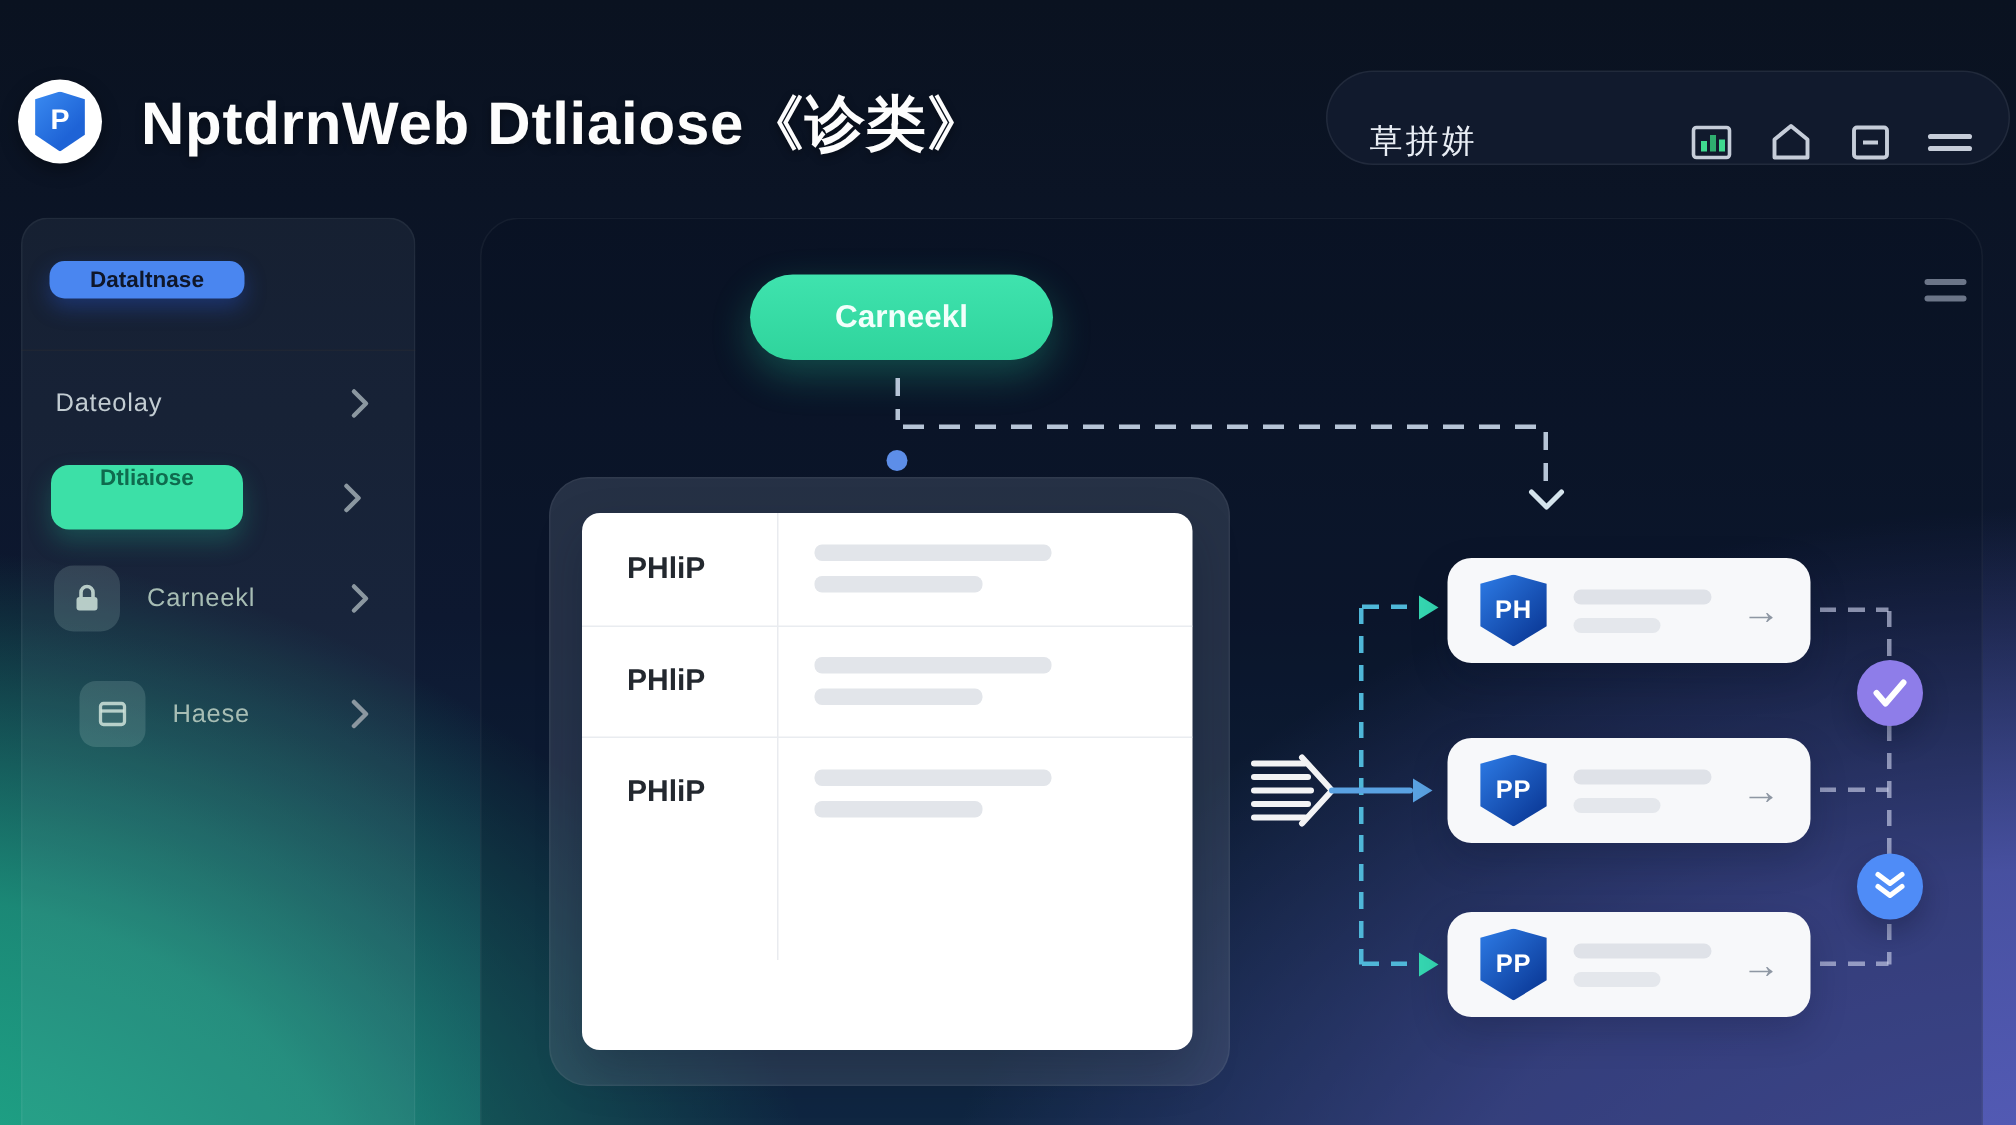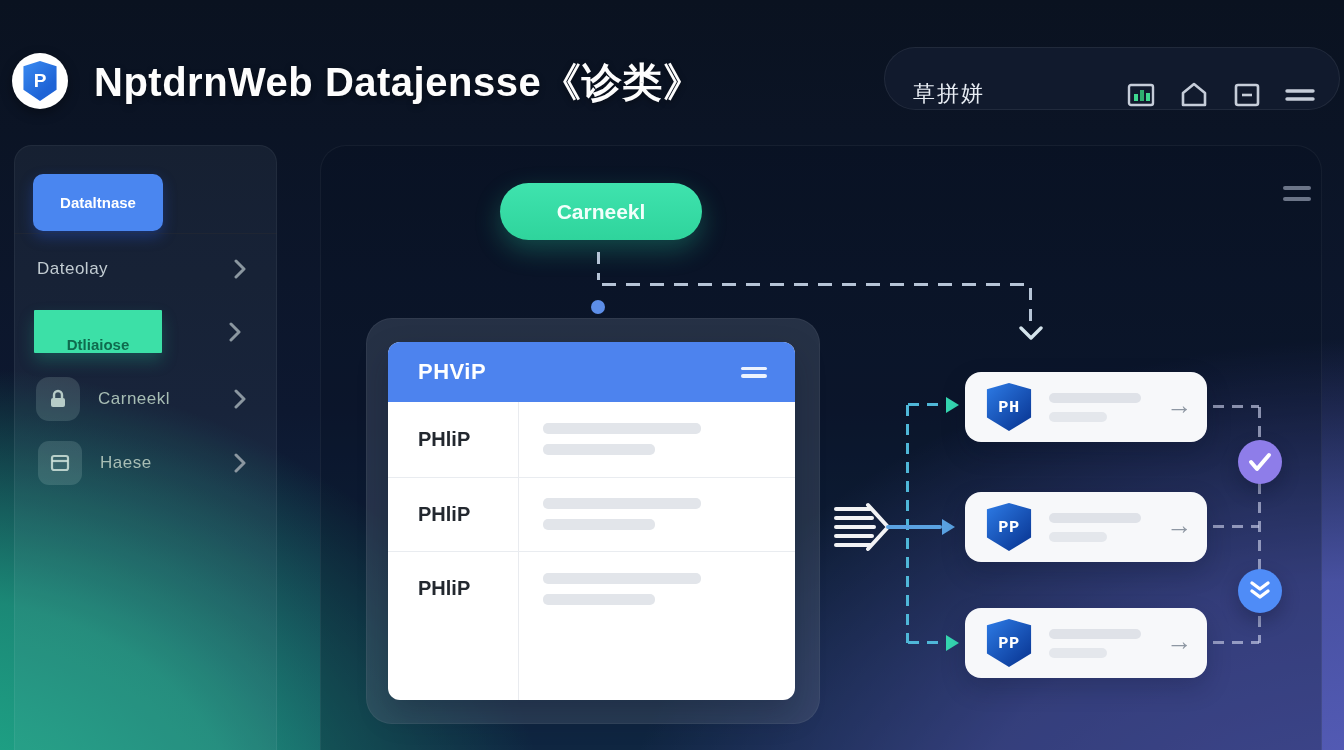--- a/index.html
+++ b/index.html
@@ -36,31 +36,31 @@
   .sidebar-panel { left:14px; top:145px; width:263px; height:605px;
     background:rgba(170,205,215,.07); border:1px solid rgba(255,255,255,.05); border-bottom:none;
     border-radius:18px 18px 0 0; }
   .main-panel { left:320px; top:145px; width:1002px; height:605px;
     background:rgba(8,16,34,.30); border:1px solid rgba(255,255,255,.05); border-bottom:none;
     border-radius:26px 26px 0 0; }
   .panel-menu { left:1283px; top:186px; width:28px; }
   .panel-menu .bar { height:4px; background:rgba(205,215,235,.5); border-radius:2px; margin-bottom:7px; }
 
   
-  .db-button { left:33px; top:174px; width:130px; height:57px; background:#4a86f0; border-radius:10px;
-    display:flex; align-items:center; justify-content:center; font-size:15px; font-weight:bold; color:#ffffff;
+  .db-button { left:33px; top:174px; width:130px; height:25px; background:#4a86f0; border-radius:10px;
+    display:flex; align-items:center; justify-content:center; font-size:15px; font-weight:bold; color:#0f172a;
     box-shadow:0 6px 14px rgba(40,90,220,.35); }
   .side-divider { left:14px; top:233px; width:263px; height:1px; background:rgba(0,0,0,.25);
     border-bottom:1px solid rgba(255,255,255,.06); }
   .side-row { left:14px; width:263px; height:44px; display:flex; align-items:center; }
   .side-label { font-size:17px; color:#c2ccd2; letter-spacing:.5px; }
   .side-label.dim { color:#a7bdb4; }
   .chev { margin-left:auto; margin-right:30px; }
-  .green-side-btn { left:34px; top:310px; width:128px; height:43px; background:#3ce0a7; border-radius:1px;
-    display:flex; align-items:flex-end; justify-content:center; font-size:15px; font-weight:bold; color:#0f6b4e;
+  .green-side-btn { left:34px; top:310px; width:128px; height:43px; background:#3ce0a7; border-radius:12px;
+    display:flex; align-items:flex-start; justify-content:center; font-size:15px; font-weight:bold; color:#0f6b4e;
     box-shadow:0 8px 16px rgba(30,200,150,.25); }
   .side-icon { width:44px; height:44px; border-radius:13px; background:rgba(200,230,225,.16);
     display:flex; align-items:center; justify-content:center; margin-right:18px; }
 
   
   .start-btn { left:500px; top:183px; width:202px; height:57px; border-radius:28.5px;
     background:linear-gradient(180deg,#3fe3ae,#2fd49c);
     display:flex; align-items:center; justify-content:center; font-size:21px; font-weight:bold; color:#f2fffb;
     box-shadow:0 10px 26px rgba(40,220,165,.28); }
 
@@ -94,21 +94,21 @@
   .t-row + .t-row { border-top:1px solid #e9ecf0; }
   .t-row.striped { background:#edf0f5; }
   .t-label { width:130px; padding-left:30px; font-size:20px; font-weight:bold; color:#23282f; }
   .t-bars { display:flex; flex-direction:column; gap:10px; margin-left:25px; }
   .bar-long { width:158px; height:11px; border-radius:5px; background:#e2e5ea; }
   .bar-short { width:112px; height:11px; border-radius:5px; background:#e2e5ea; }
   .striped .bar-long, .striped .bar-short { background:#dde0e8; }
 
   
   .flow-card { left:965px; width:242px; height:70px; background:#f7f8fa; border-radius:16px;
-    display:flex; align-items:center; padding:0 20px; box-shadow:0 10px 24px rgba(8,18,40,.22);font-family:Liberation Mono, monospace; }
+    display:flex; align-items:center; padding:0 20px; box-shadow:0 10px 24px rgba(8,18,40,.22); }
   .card-logo { width:48px; height:48px; background:linear-gradient(135deg,#2e7de8 0%,#0e3f9e 80%);
     clip-path:polygon(50% 0,96% 13%,96% 72%,50% 100%,4% 72%,4% 13%);
     display:flex; align-items:center; justify-content:center; color:#fff; font-weight:bold; font-size:17px;
     letter-spacing:.5px; flex:none; }
   .card-bars { display:flex; flex-direction:column; gap:9px; margin-left:16px; }
   .cbar1 { width:92px; height:10px; border-radius:5px; background:#dfe2e8; }
   .cbar2 { width:58px; height:10px; border-radius:5px; background:#e4e7ec; }
   .card-arrow { margin-left:auto; font-size:26px; color:#8e97a3; line-height:1; }
 
   .badge { width:44px; height:44px; border-radius:50%; display:flex; align-items:center; justify-content:center;
@@ -117,21 +117,21 @@
   .badge.blue { background:#4f8cf7; }
 </style>
 </head>
 <body>
 
 <div class="abs logo-circle">
   <div class="logo-shield">
     <span>P</span>
   </div>
 </div>
-<div class="abs app-title">NptdrnWeb Datajensse《诊类》</div>
+<div class="abs app-title">NptdrnWeb Dtliaiose《诊类》</div>
 
 <div class="abs search-pill">
   <span class="search-text">草拼姘</span>
   <span class="pill-icons">
     <svg width="28" height="26" viewBox="0 0 28 26">
       <rect x="2" y="3" width="24" height="20" rx="2" fill="none" stroke="#c6cdd9" stroke-width="2.4"></rect>
       <rect x="7" y="12" width="4" height="7" fill="#3fd98f"></rect>
       <rect x="13" y="8" width="4" height="11" fill="#2fae6f"></rect>
       <rect x="19" y="11" width="4" height="8" fill="#3fd98f"></rect>
     </svg>
@@ -181,21 +181,21 @@
       <rect x="3" y="9" width="14" height="9" rx="2" fill="#cfe3db" opacity=".85"></rect>
       <path d="M6 9 V6 a4 4 0 0 1 8 0 V9" fill="none" stroke="#cfe3db" stroke-width="2.4" opacity=".85"></path>
     </svg>
   </span>
   <span class="side-label dim">Carneekl</span>
   <svg class="chev" width="14" height="20" viewBox="0 0 14 20">
     <path d="M3 2 L11 10 L3 18" fill="none" stroke="#8b97a0" stroke-width="3" stroke-linecap="round" stroke-linejoin="round"></path>
   </svg>
 </div>
 
-<div class="abs side-row" style="top:441px;">
+<div class="abs side-row" style="top:454px;padding-left:15px;">
   <span class="side-icon" style="margin-left:24px; border-radius:11px;">
     <svg width="20" height="18" viewBox="0 0 20 18">
       <rect x="2" y="2" width="16" height="14" rx="2" fill="none" stroke="#cfe3db" stroke-width="2.2" opacity=".85"></rect>
       <line x1="2" y1="7" x2="18" y2="7" stroke="#cfe3db" stroke-width="2.2" opacity=".85"></line>
     </svg>
   </span>
   <span class="side-label dim">Haese</span>
   <svg class="chev" width="14" height="20" viewBox="0 0 14 20">
     <path d="M3 2 L11 10 L3 18" fill="none" stroke="#8b97a0" stroke-width="3" stroke-linecap="round" stroke-linejoin="round"></path>
   </svg>
@@ -208,27 +208,20 @@
 <div class="abs dash-v c-gray" style="left:597px; top:252px; height:28px;"></div>
 <div class="abs dash-h c-gray" style="left:602px; top:283px; width:430px;"></div>
 <div class="abs dash-v c-gray" style="left:1029px; top:288px; height:38px;"></div>
 <svg class="abs" style="left:1019px; top:326px;" width="24" height="14" viewBox="0 0 24 14">
   <path d="M2 2 L12 12 L22 2" fill="none" stroke="#d5e4ec" stroke-width="3.4" stroke-linecap="round" stroke-linejoin="round"></path>
 </svg>
 <div class="abs dot" style="left:591px; top:300px;"></div>
 
 <div class="abs table-frame"></div>
 <div class="abs table-card">
-  <div class="table-header">
-    <span class="table-title">PHViP</span>
-    <span class="th-menu">
-      <span class="bar" style="display:block;"></span>
-      <span class="bar" style="display:block;"></span>
-    </span>
-  </div>
   <div class="table-body">
     <div class="col-divider"></div>
     <div class="t-row">
       <span class="t-label">PHliP</span>
       <span class="t-bars">
           <span class="bar-long"></span>
           <span class="bar-short"></span>
         </span>
     </div>
     <div class="t-row">

